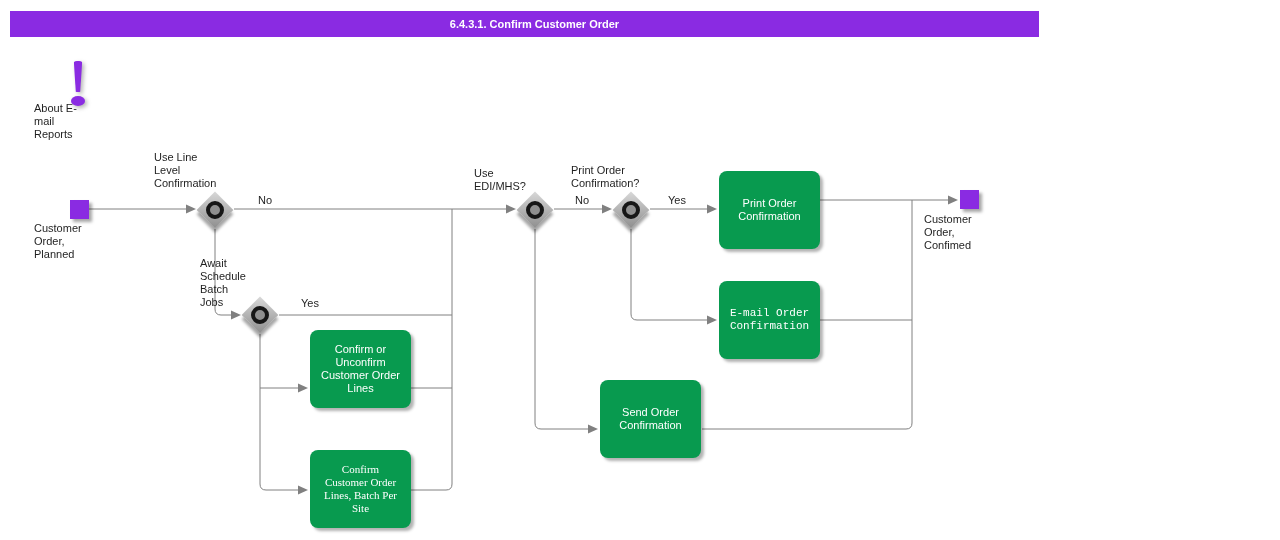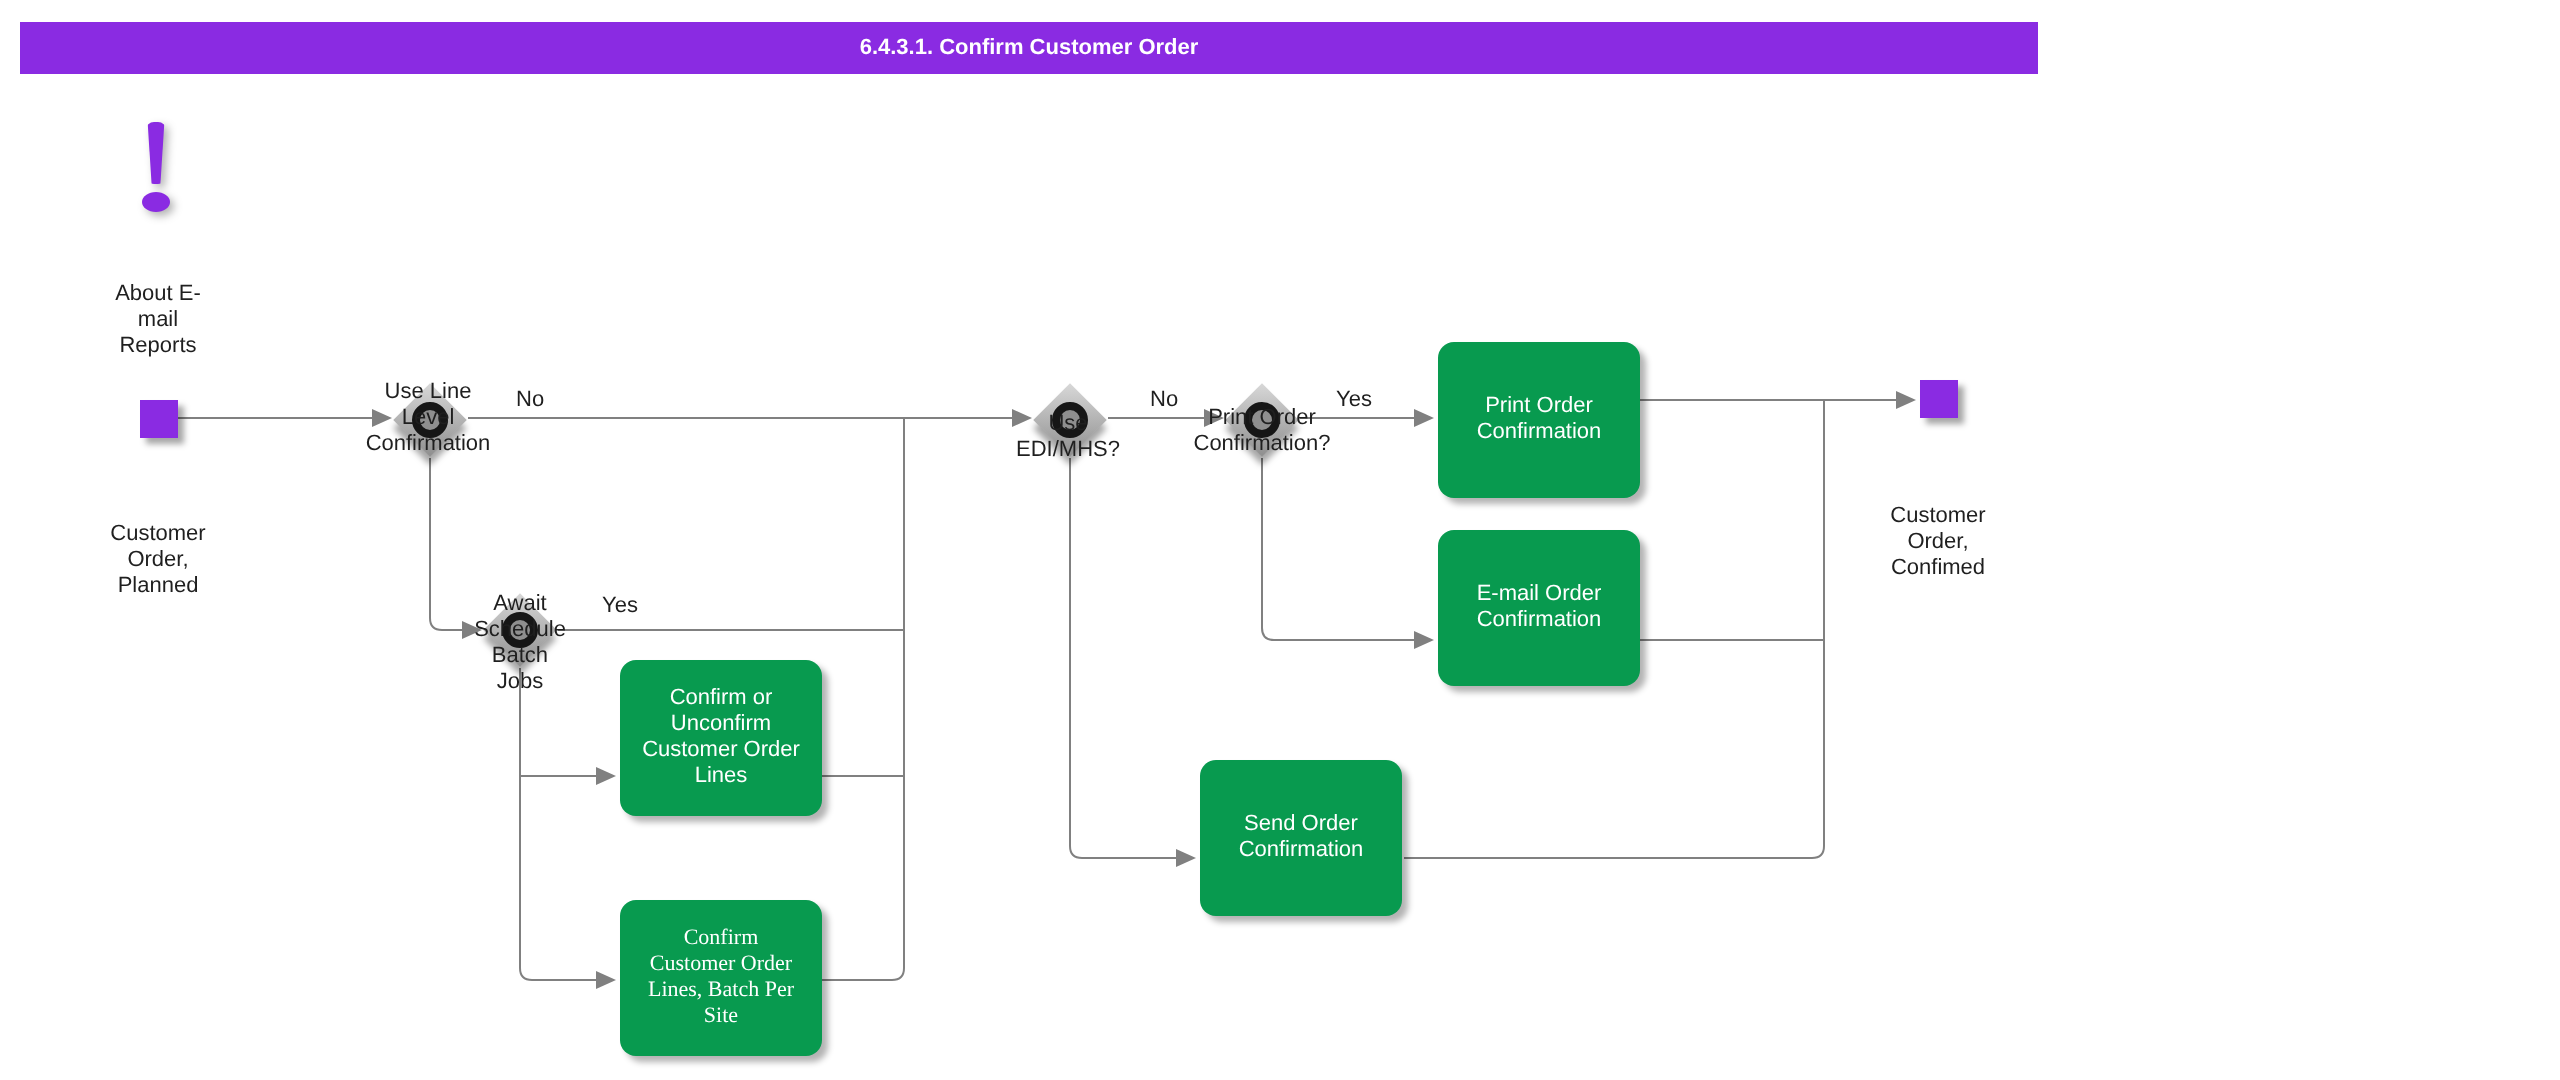--- a/index.html
+++ b/index.html
@@ -1,22 +1,22 @@
 <!DOCTYPE html>
 <html style="--banner-purple: #8A2BE2; --event-purple: #8A2BE2; --task-green: #089A4F; --connector-gray: #808080; --label-text: #1F1F1F; --task-text: #FFFFFF;"><head>
 <meta charset="utf-8">
 <style>
   html,body{margin:0;padding:0;background:#fff;}
   body{width:1280px;height:540px;position:relative;overflow:hidden;
        font-family:"Liberation Sans",sans-serif;}
   .banner{position:absolute;left:10px;top:11px;width:1009px;height:26px;
           background:var(--banner-purple);color:#fff;text-align:center;
-          font:bold 11px/26px "Liberation Sans",sans-serif;}
+          font:bold 11px/26px "Liberation Sans",sans-serif;padding-left:20px;}
   .lbl{position:absolute;font:11px/13px "Liberation Sans",sans-serif;
-       color:var(--label-text);text-align:center;white-space:pre-line;margin-top:39px;}
+       color:var(--label-text);text-align:left;white-space:pre-line;}
   .branch{position:absolute;font:11px/13px "Liberation Sans",sans-serif;
           color:var(--label-text);padding-left:22px;}
   .event{position:absolute;width:19px;height:19px;background:var(--event-purple);
          box-shadow:3px 3px 3px rgba(0,0,0,0.35);cursor:pointer;}
   .task{position:absolute;width:101px;height:78px;border-radius:8px;
         background:var(--task-green);color:var(--task-text);
         display:flex;align-items:center;justify-content:center;text-align:center;
         font:11px/13px "Liberation Sans",sans-serif;white-space:pre-line;
         box-shadow:3px 3px 3px rgba(0,0,0,0.3);cursor:pointer;}
   .gateway{position:absolute;width:38px;height:38px;}
@@ -115,21 +115,21 @@
 <div class="gateway" style="left:612px;top:191px;">
   <span class="dshape"></span>
   <span class="dcircle"></span>
 </div>
 <div class="lbl" style="left:571px;top:164px;width:120px;">Print Order
 Confirmation?</div>
 <span class="branch" style="left:646px;top:194px;">Yes</span>
 
 <div class="task" style="left:719px;top:171px;">Print Order
 Confirmation</div>
-<div class="task" style="left:719px;top:265px;">E-mail Order
+<div class="task" style="left:719px;top:281px;font-family:Liberation Mono, monospace;">E-mail Order
 Confirmation</div>
 <div class="task" style="left:600px;top:380px;text-align:center;">Send Order
 Confirmation</div>
 <div class="task" style="left:310px;top:330px;">Confirm or
 Unconfirm
 Customer Order
 Lines</div>
 <div class="task" style="left:310px;top:450px;font-family:Liberation Serif, serif;">Confirm
 Customer Order
 Lines, Batch Per

